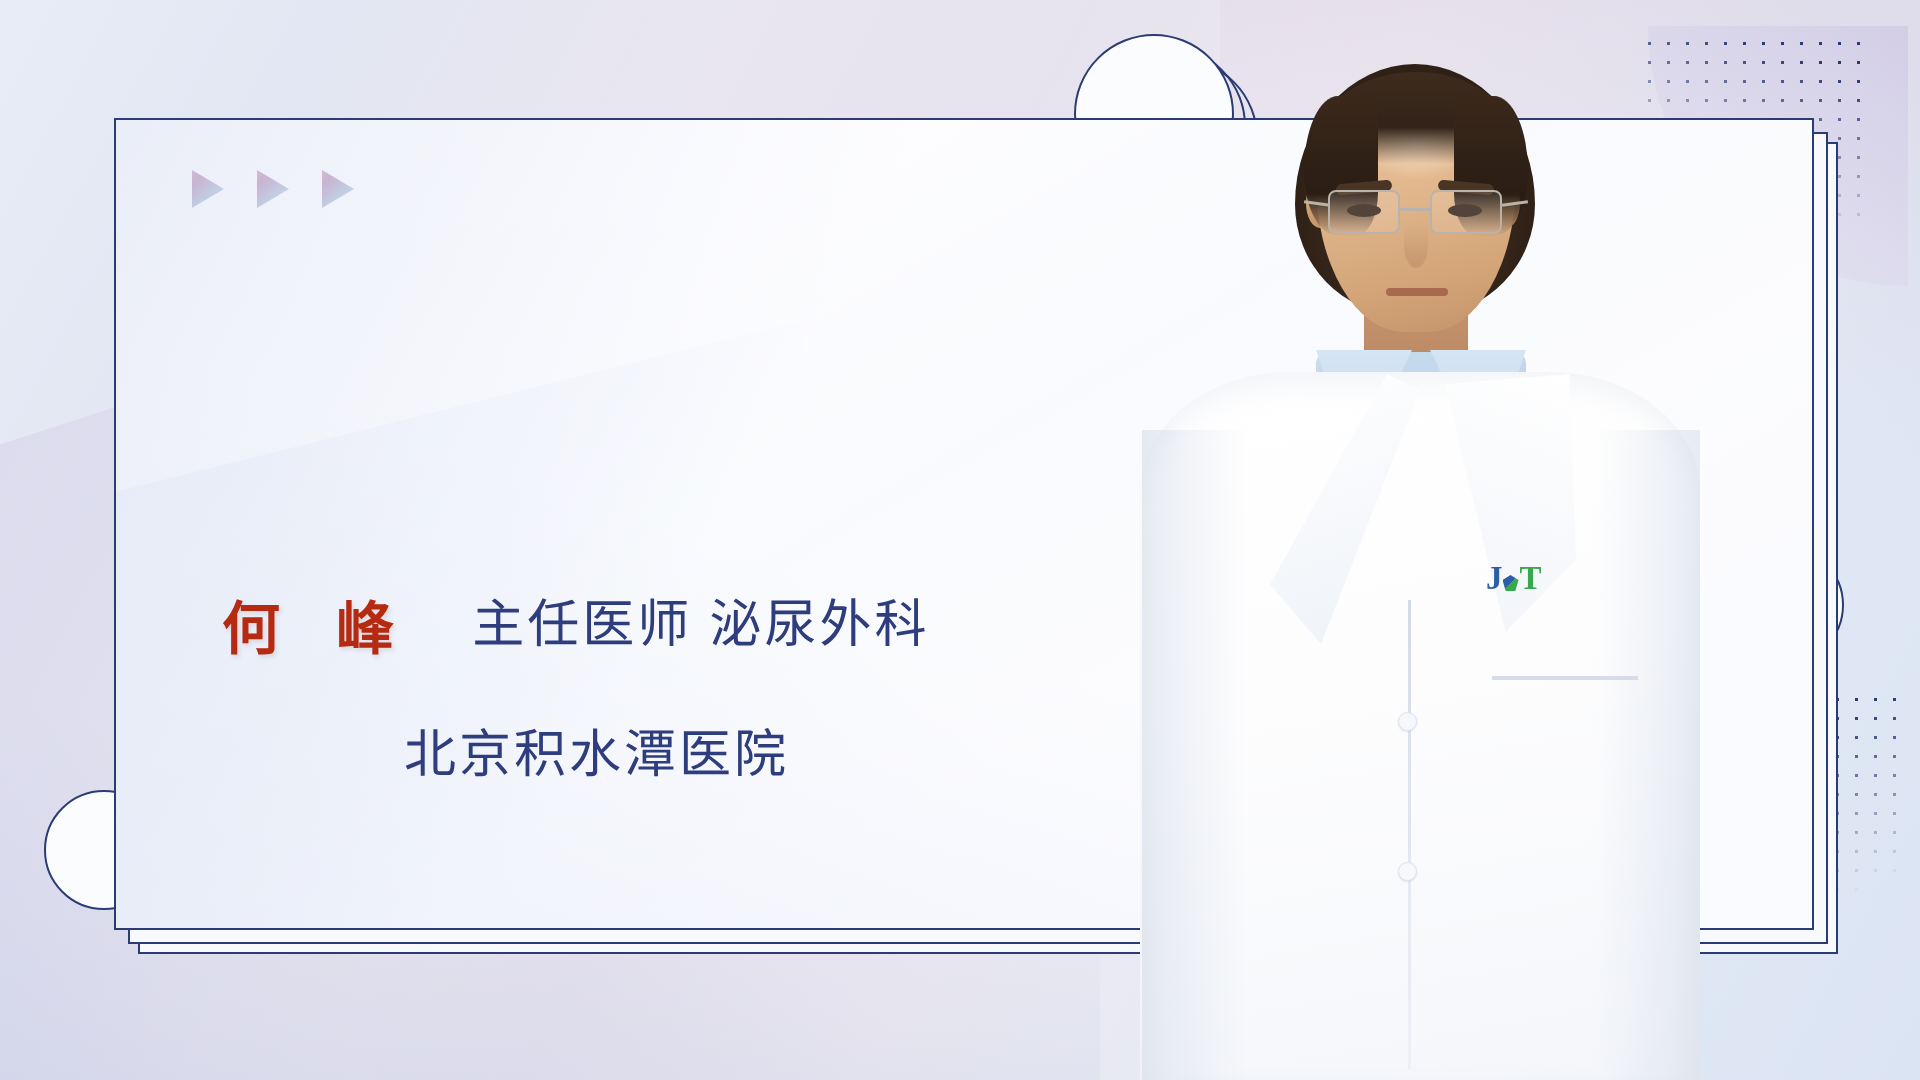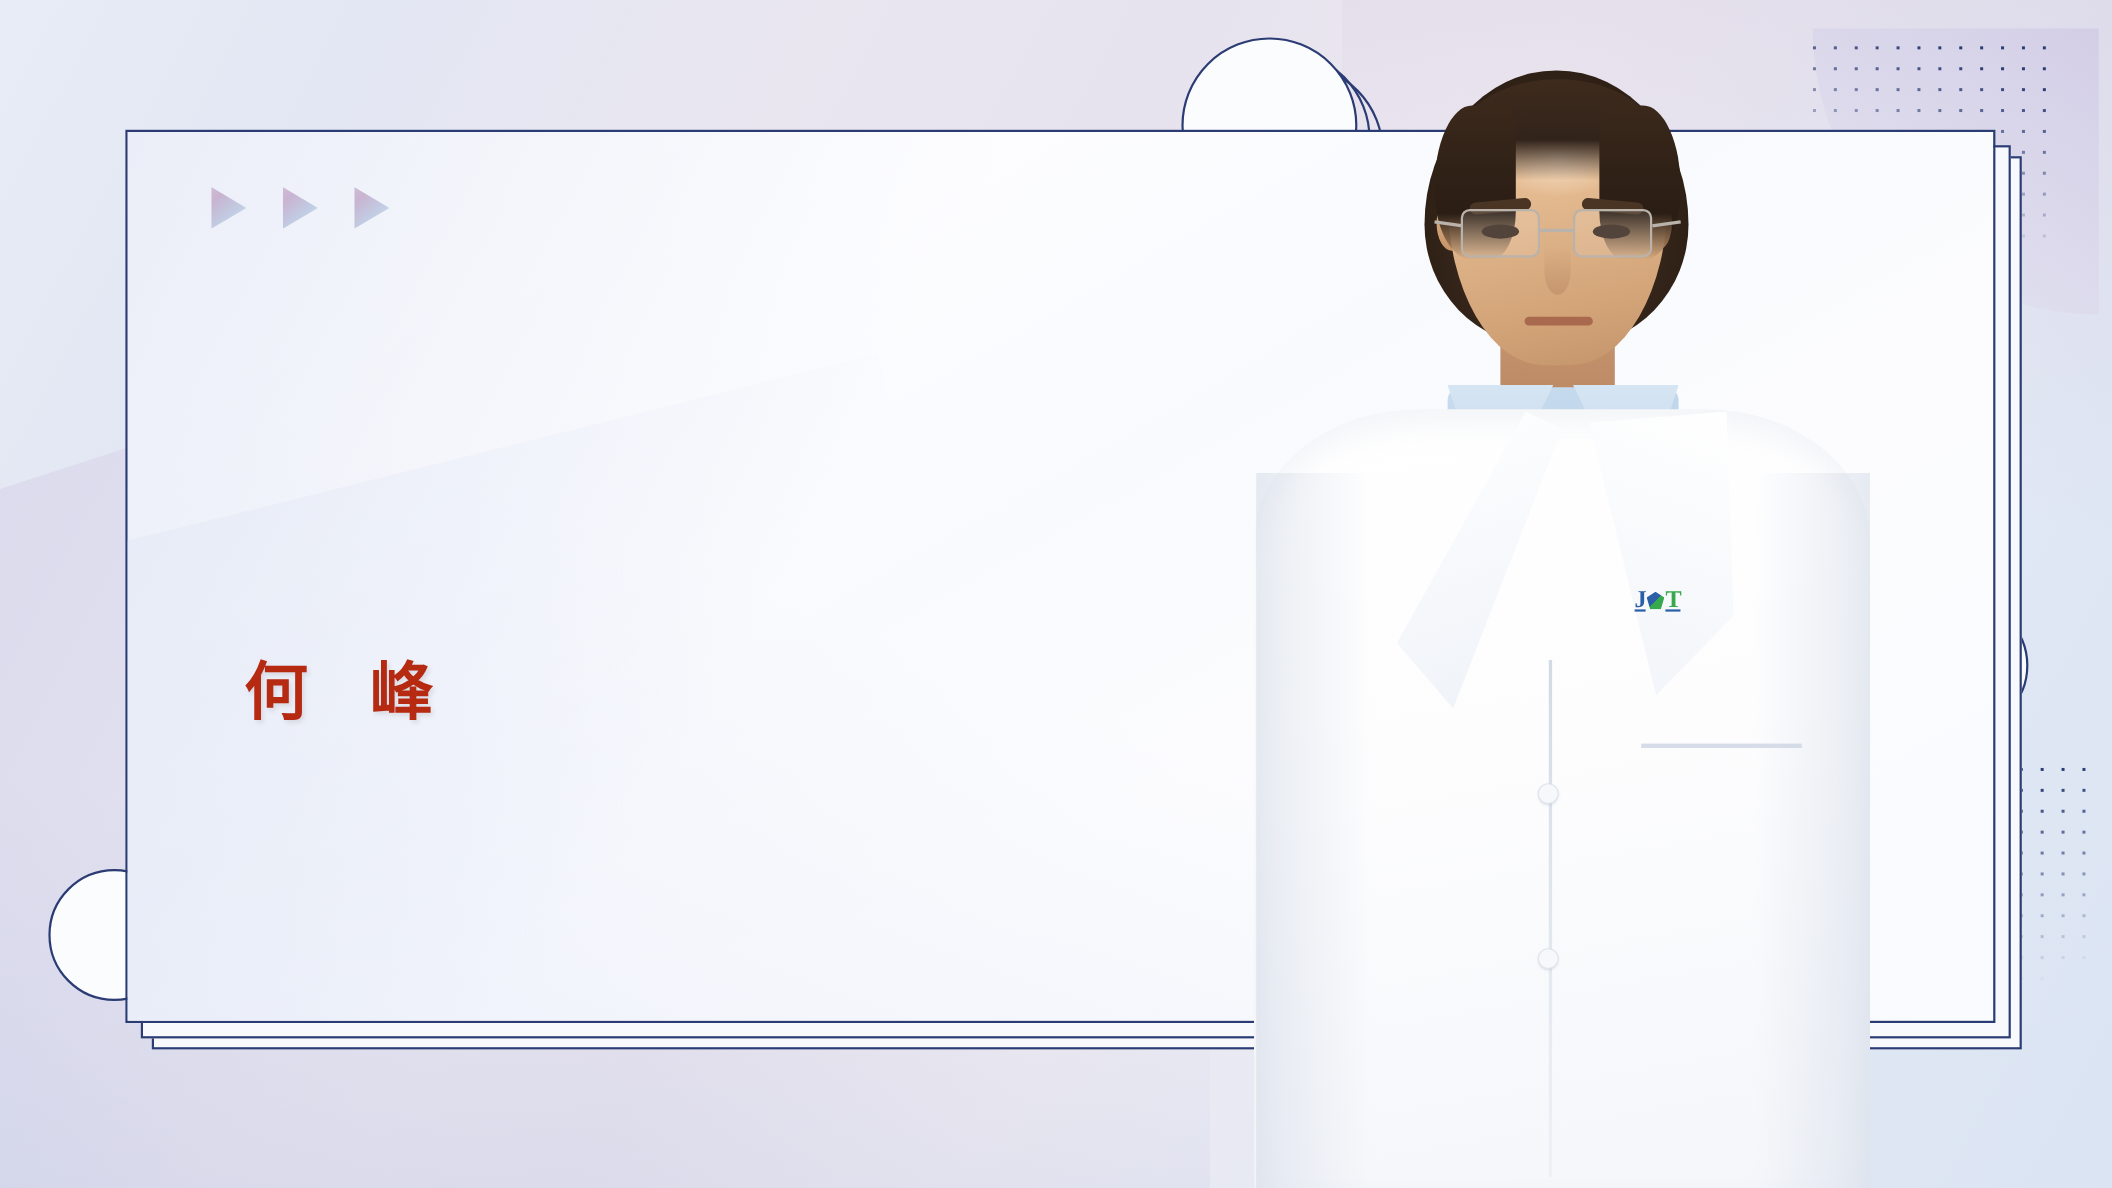--- a/index.html
+++ b/index.html
@@ -339,27 +339,26 @@
   }
   #button-1{ top:712px; }
   #button-2{ top:862px; }
   #coat-pocket{
     left:372px; top:676px; width:146px; height:4px;
     background:rgba(205,213,226,.8);
   }
 
   
   #coat-logo{
-    left:366px; top:532px;
-    font-size:22px; font-weight:700;
+    left:366px; top:560px;
+    font-size:33px; font-weight:700;
     letter-spacing:-1px;
     font-family:"Liberation Serif","DejaVu Serif",serif;
     color:#2a5fa8;
     white-space:nowrap;
-    text-decoration:underline;
   }
   #coat-logo .lg-t{ color:#35a94b; }
   #coat-logo .lg-dot{
     display:inline-block; width:16px; height:16px;
     background:linear-gradient(135deg,#2a5fa8 0 50%, #35a94b 50% 100%);
     -webkit-clip-path:polygon(50% 0,100% 32%,80% 100%,20% 100%,0 32%);
             clip-path:polygon(50% 0,100% 32%,80% 100%,20% 100%,0 32%);
     vertical-align:-2px; margin:0 1px;
   }
 
@@ -404,22 +403,24 @@
 
   <div id="arrow-row">
     <div class="arrow-tri"></div>
     <div class="arrow-tri"></div>
     <div class="arrow-tri"></div>
   </div>
 
 
   <div id="presenter-line-1">
     <span id="doctor-name">何 峰</span>
+    <span id="doctor-credentials">主任医师  泌尿外科</span>
   </div>
 
+  <div id="presenter-line-2">北京积水潭医院</div>
 
   <div id="portrait">
     <div class="pt" id="hair"></div>
     <div class="pt" id="neck"></div>
     <div class="pt ear" id="ear-l"></div>
     <div class="pt ear" id="ear-r"></div>
     <div class="pt" id="face"></div>
     <div class="pt" id="forehead-hl"></div>
     <div class="pt" id="hair-top"></div>
     <div class="pt hair-side" id="hair-side-l"></div>

